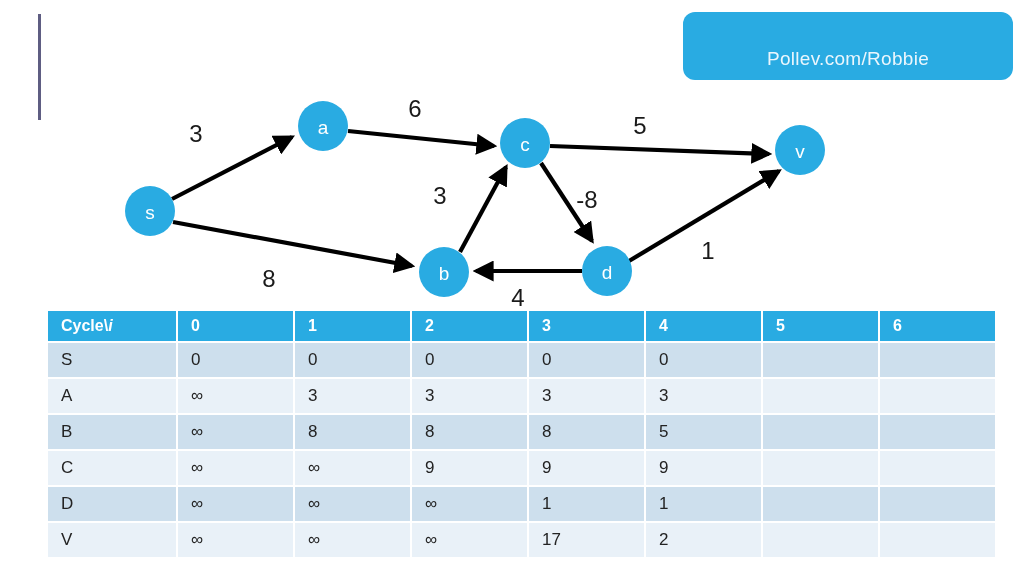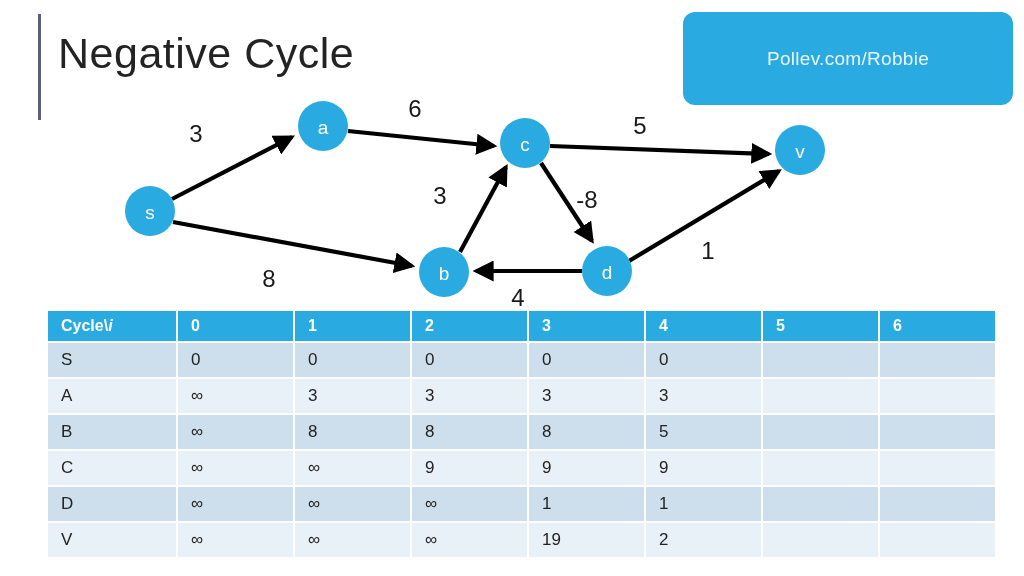--- a/index.html
+++ b/index.html
@@ -41,21 +41,21 @@
     color: #232323;
     line-height: 1.15;
     white-space: nowrap;
   }
   
   #poll-box {
     position: absolute;
     left: 683px;
     top: 12px;
     width: 330px;
-    height: 93px;
+    height: 68px;
     background: #29abe2;
     border-radius: 12px;
   }
   #poll-label {
     position: absolute;
     left: 0;
     top: 0;
     width: 330px;
     height: 93px;
     display: flex;
@@ -123,21 +123,20 @@
   #dp-table td { color: #232323; }
   #dp-table col.c-vertex { width: 129px; }
   #dp-table col.c-num { width: 117px; }
 </style>
 </head>
 <body>
 
 <div id="slide">
 
   <div id="title-accent-bar"></div>
-  <div id="page-title">Negative Cycle</div>
 
   <div id="poll-box">
     <div id="poll-label">Pollev.com/Robbie</div>
   </div>
 
   <div id="graph-area">
     <svg id="graph-svg" width="1024" height="225" viewBox="0 0 1024 225">
       <defs>
         <marker id="arrowhead" markerWidth="5" markerHeight="5" refX="4.2" refY="2.5" orient="auto" markerUnits="strokeWidth">
           <path d="M0,0 L5,2.5 L0,5 z" fill="#000000"></path>
@@ -274,21 +273,21 @@
         <td>1</td>
         <td>1</td>
         <td></td>
         <td></td>
       </tr>
       <tr>
         <td>V</td>
         <td>∞</td>
         <td>∞</td>
         <td>∞</td>
-        <td>19</td>
+        <td>17</td>
         <td>2</td>
         <td></td>
         <td></td>
       </tr>
     </tbody>
   </table>
 
 </div>
 
 </body></html>

